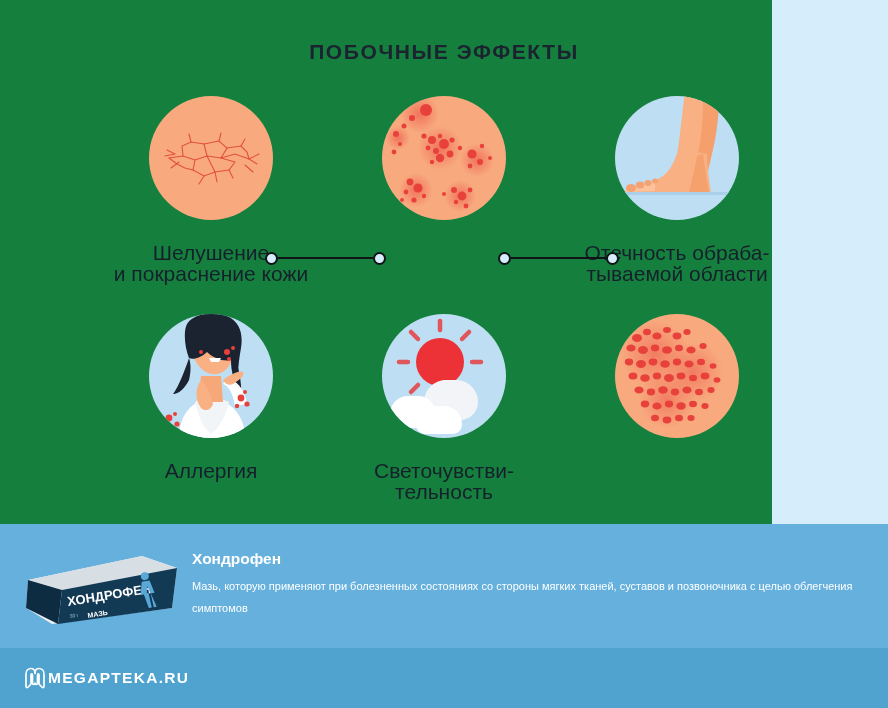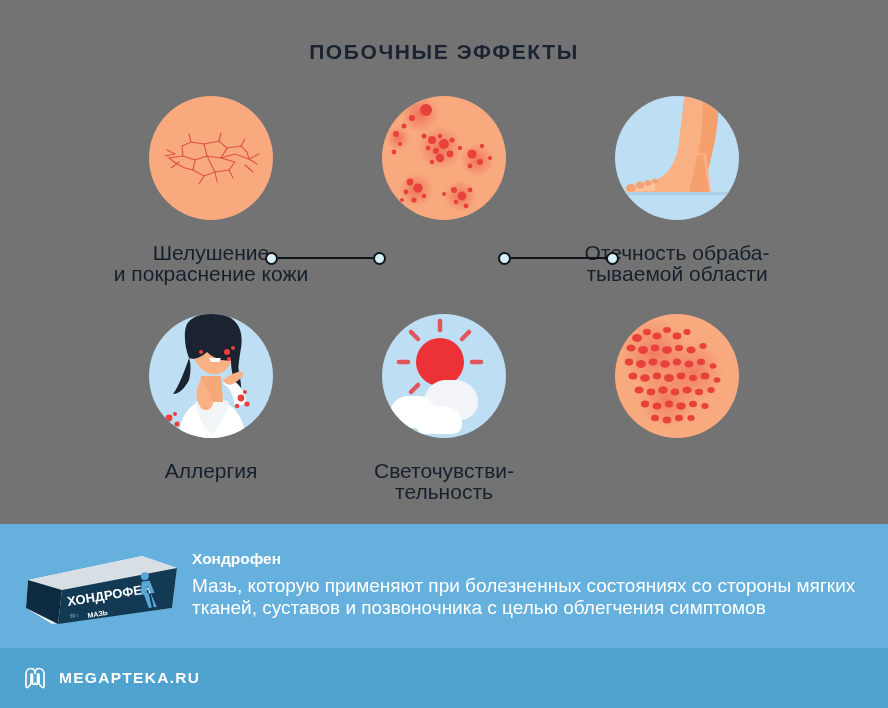--- a/index.html
+++ b/index.html
@@ -4,21 +4,21 @@
 <title>Побочные эффекты</title>
 <style>
   html,body{margin:0;padding:0;}
   body{
     width:888px;height:708px;
     font-family:"Liberation Sans", sans-serif;
     background:#d6eefb;
     overflow:hidden;
     position:relative;
   }
-  .page{position:relative;width:888px;height:708px;background:#737373;}
+  .page{position:relative;width:772px;height:708px;background:#15803d;}
 
   
   .title{
     position:absolute;top:40px;left:0;width:888px;
     text-align:center;
     font-size:21px;font-weight:bold;letter-spacing:1.6px;
     color:#1b2330;
   }
 
   
@@ -66,30 +66,30 @@
     position:absolute;left:0;top:524px;width:888px;height:124px;
     background:#65b0dc;
   }
   .product-img{
     position:absolute;left:22px;top:22px;width:160px;height:84px;
   }
   .product-text{
     position:absolute;left:192px;top:26px;width:670px;color:#ffffff;
   }
   .product-name{font-size:15.5px;font-weight:bold;margin-bottom:7px;}
-  .product-desc{font-size:19px;line-height:22px;}
+  .product-desc{font-size:11px;line-height:22px;}
 
   
   .footer{
     position:absolute;left:0;top:648px;width:888px;height:60px;
     background:#4fa3ce;display:flex;align-items:center;
   }
   .logo-mark{margin-left:22px;width:26px;height:26px;flex:0 0 auto;}
   .logo-text{
-    margin-left:11px;color:#fff;font-size:15.5px;font-weight:bold;
+    color:#fff;font-size:15.5px;font-weight:bold;
     letter-spacing:1.3px;
   }
   .footer-caption{
     margin-left:38px;color:#ffffff;font-size:14.5px;font-weight:bold;
   }
 </style>
 </head>
 <body>
 
 <div class="page">

